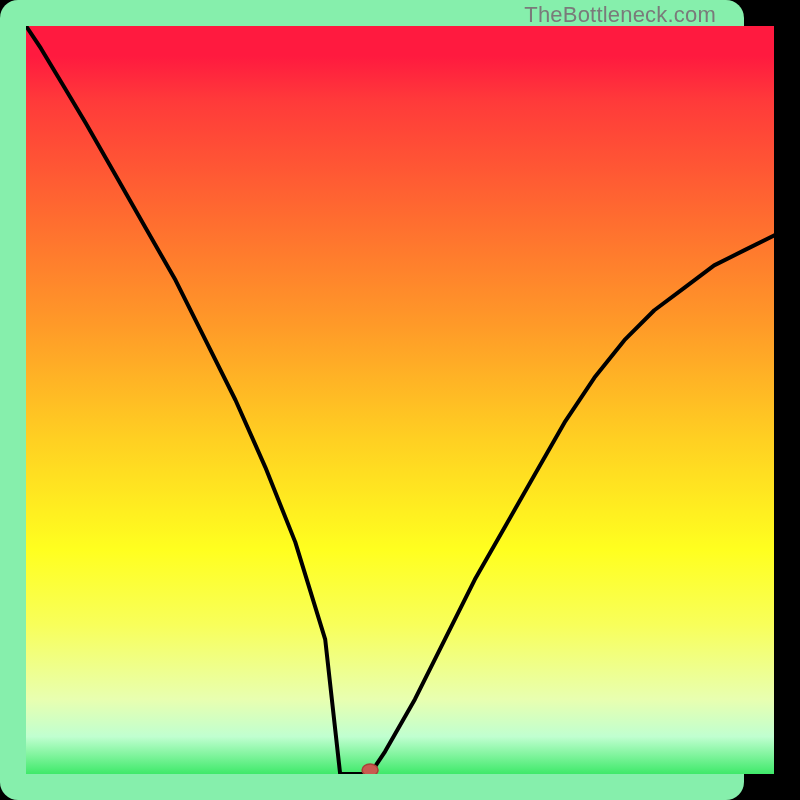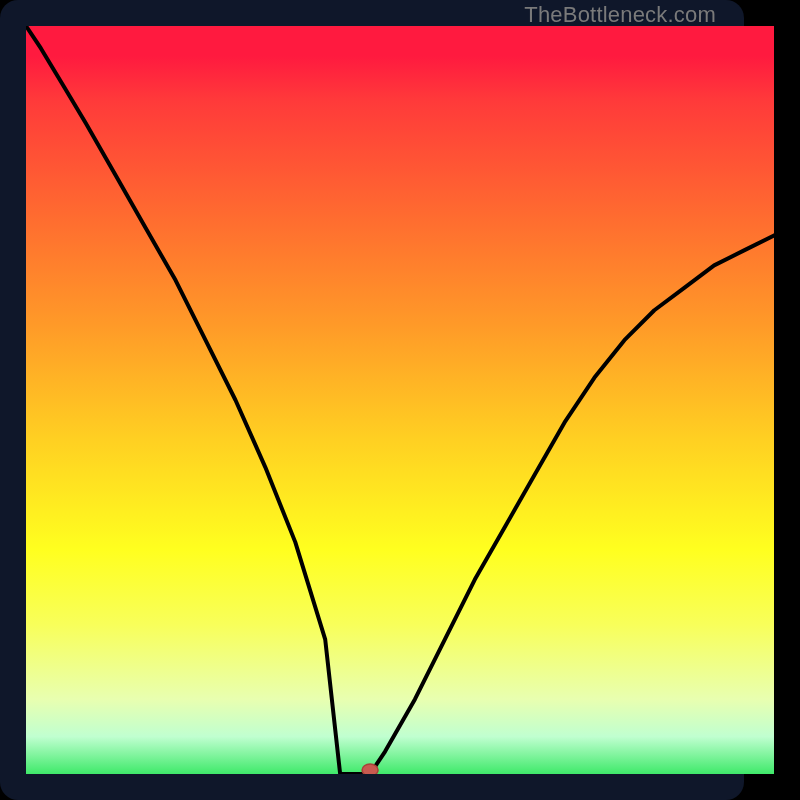--- a/index.html
+++ b/index.html
@@ -8,21 +8,21 @@
     width: 800px;
     height: 800px;
     background: #000;
     overflow: hidden;
     font-family: Arial, Helvetica, sans-serif;
   }
   .frame {
     position: relative;
     width: 744px;
     height: 800px;
-    background: #0f172a;
+    background: #86efac;
     border-radius: 18px;
   }
   .plot {
     position: absolute;
     left: 26px;
     top: 26px;
     width: 748px;
     height: 748px;
     background: linear-gradient(to bottom,
       #ff1a3f 0%,

